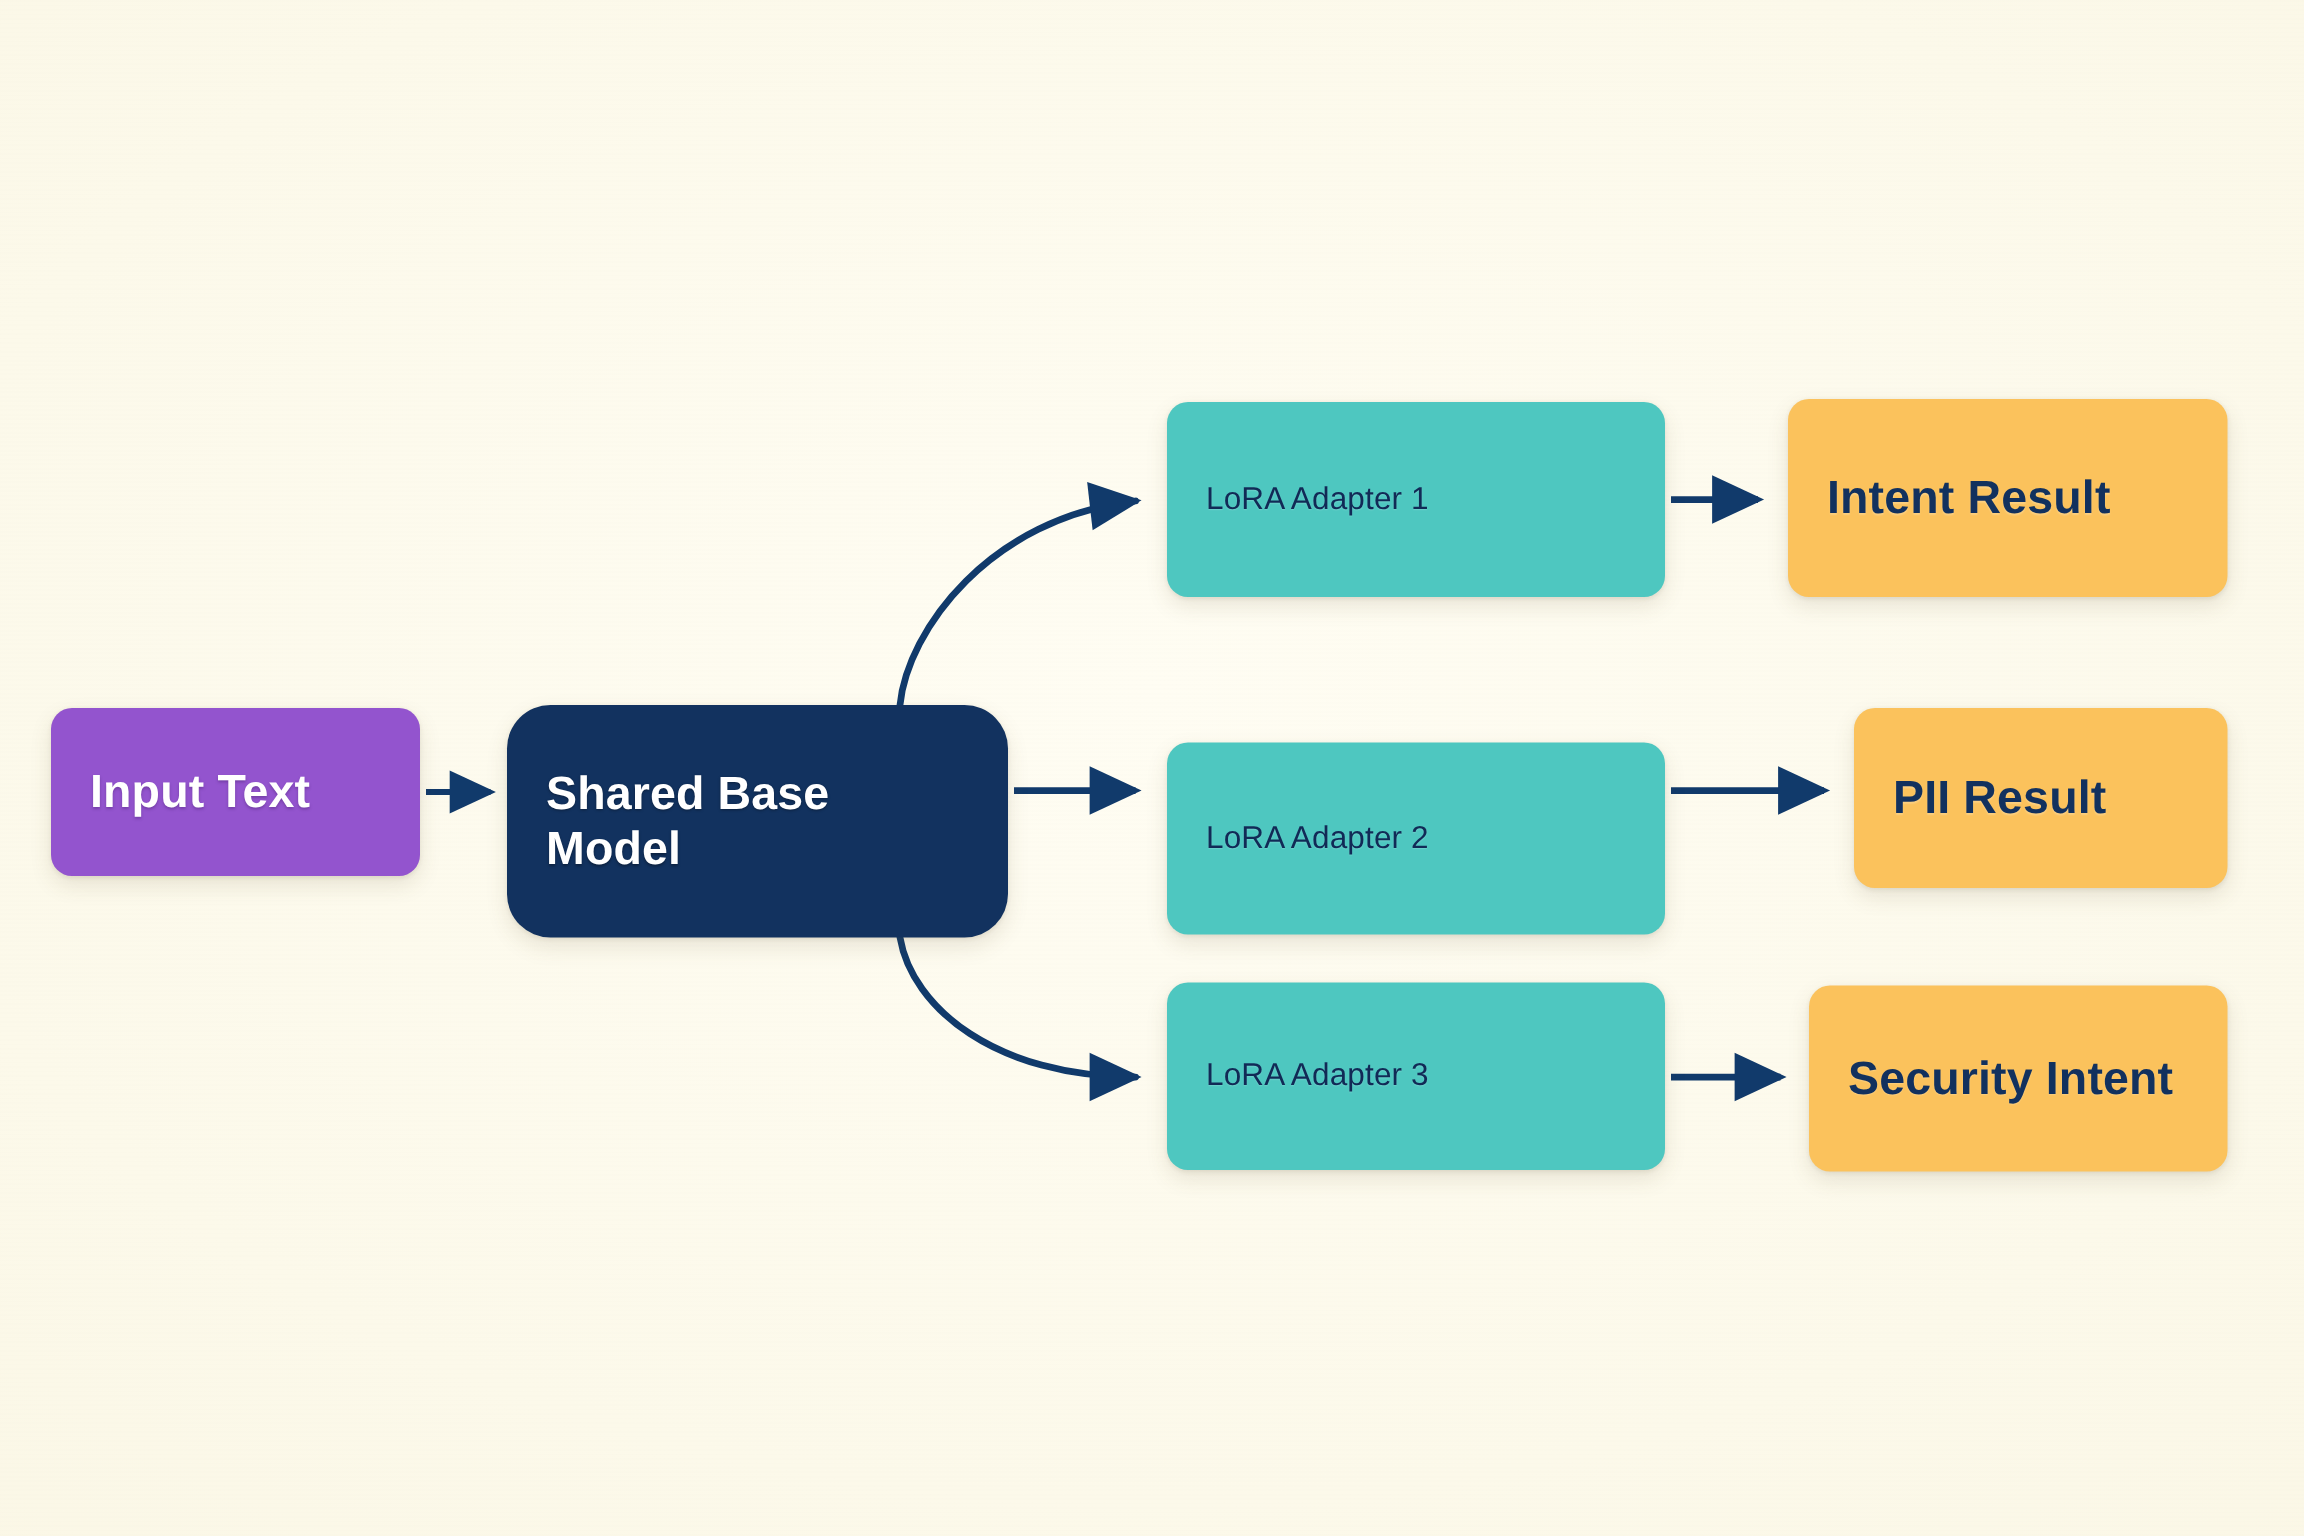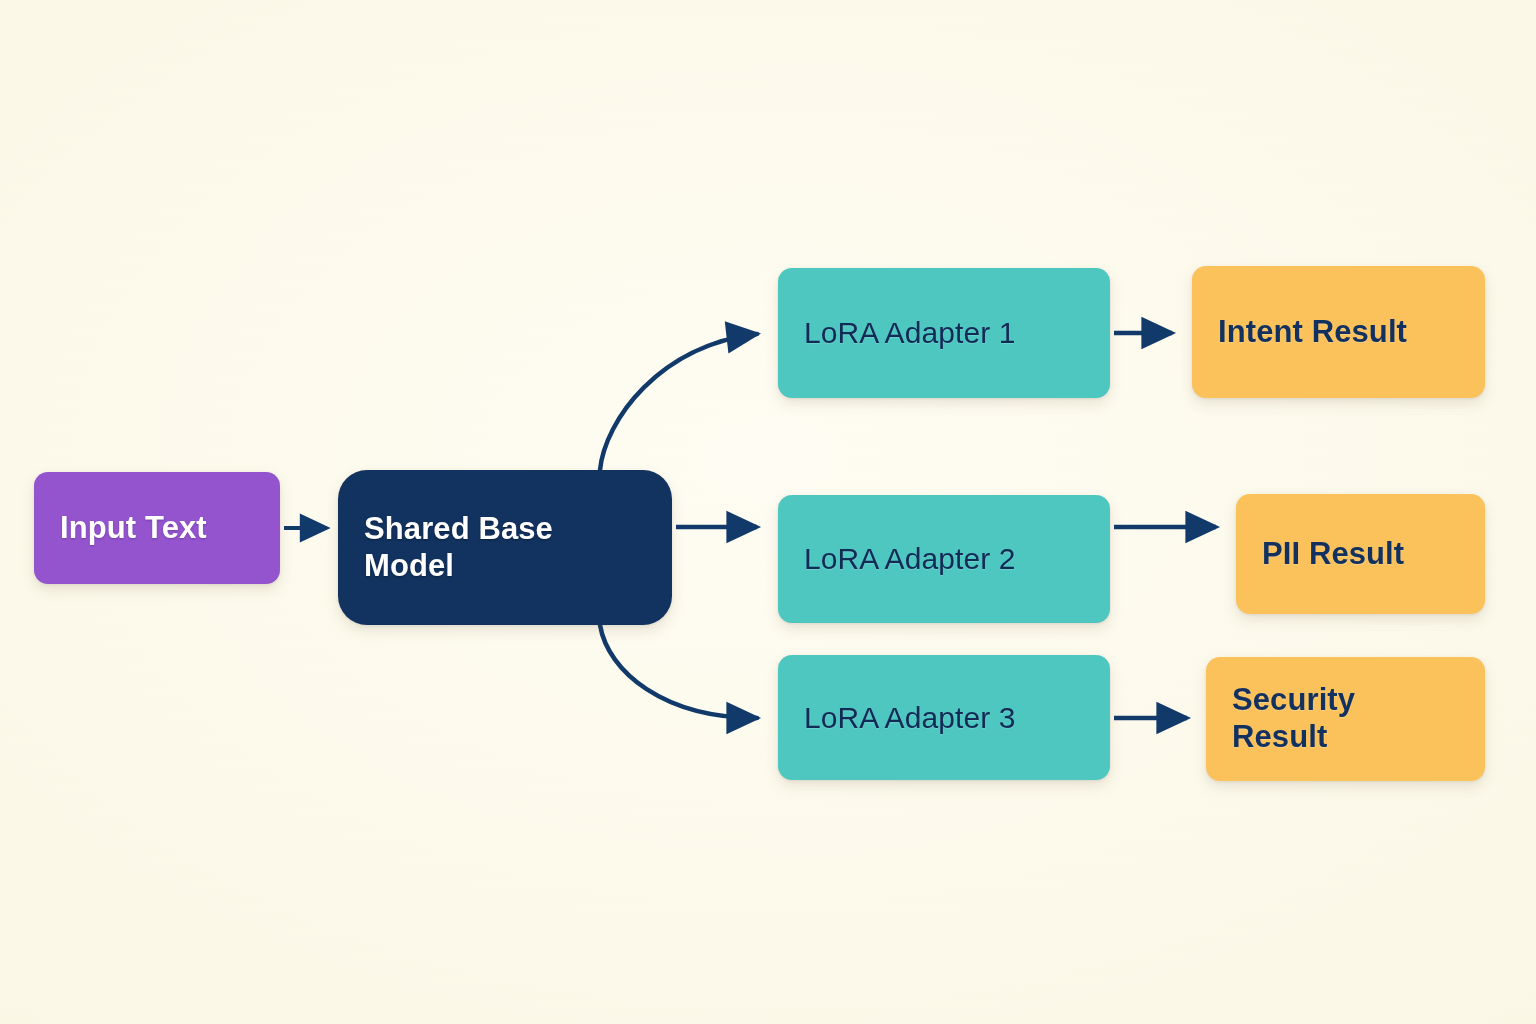--- a/index.html
+++ b/index.html
@@ -74,31 +74,32 @@
     color: #ffffff;
     font-size: 31px;
     font-weight: 600;
     border-radius: 29px;
     text-shadow: 0 1px 2px rgba(0, 0, 0, 0.35);
   }
 
   .node-adapter {
     background: #4ec7c0;
     color: #112a56;
-    font-size: 30px;
+    font-size: 21px;
     font-weight: 500;
     text-shadow: 0 1px 1px rgba(255, 255, 255, 0.18);
   }
 
   .node-result {
     background: #fbc25c;
     color: #12315e;
     font-size: 31px;
     font-weight: 600;
     text-shadow: 0 1px 1px rgba(255, 255, 255, 0.22);
+    text-align: center;
   }
 </style>
 </head>
 <body>
 
 <div id="canvas">
 
   <div id="grain"></div>
 
   <svg id="edges" viewBox="0 0 1536 1024">
@@ -141,21 +142,21 @@
   </div>
 
   <div class="node node-adapter" style="left:778px; top:655px; width:332px; height:125px;">
     <span class="label">LoRA Adapter 3</span>
   </div>
 
   <div class="node node-result" style="left:1192px; top:266px; width:293px; height:132px;">
     <span class="label">Intent Result</span>
   </div>
 
-  <div class="node node-result" style="left:1236px; top:494px; width:249px; height:120px;">
+  <div class="node node-result" style="left:1236px; top:472px; width:249px; height:120px;">
     <span class="label">PII Result</span>
   </div>
 
   <div class="node node-result" style="left:1206px; top:657px; width:279px; height:124px;">
-    <span class="label">Security Result</span>
+    <span class="label">Security Intent</span>
   </div>
 
 </div>
 
 </body></html>

